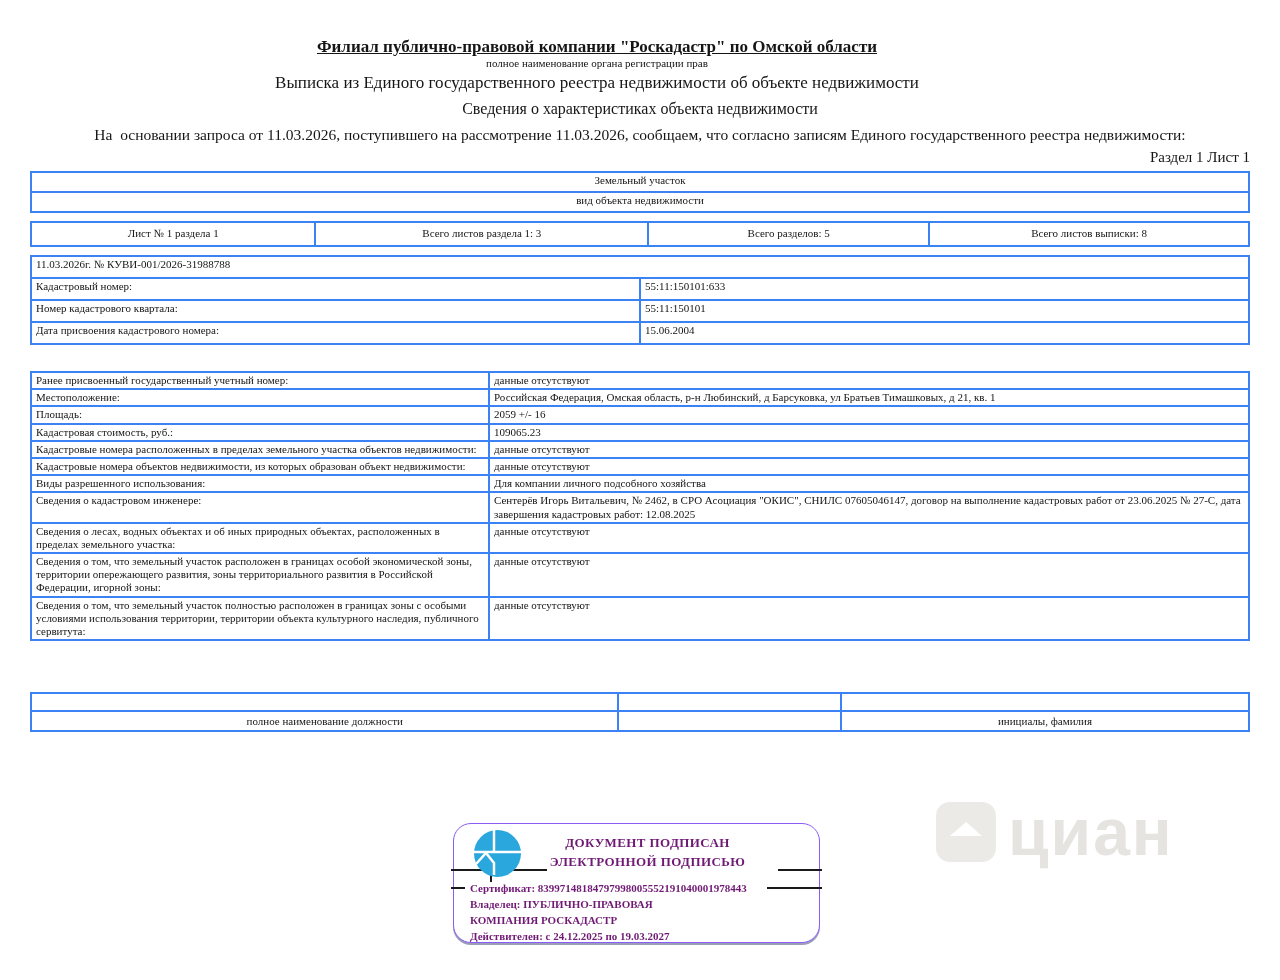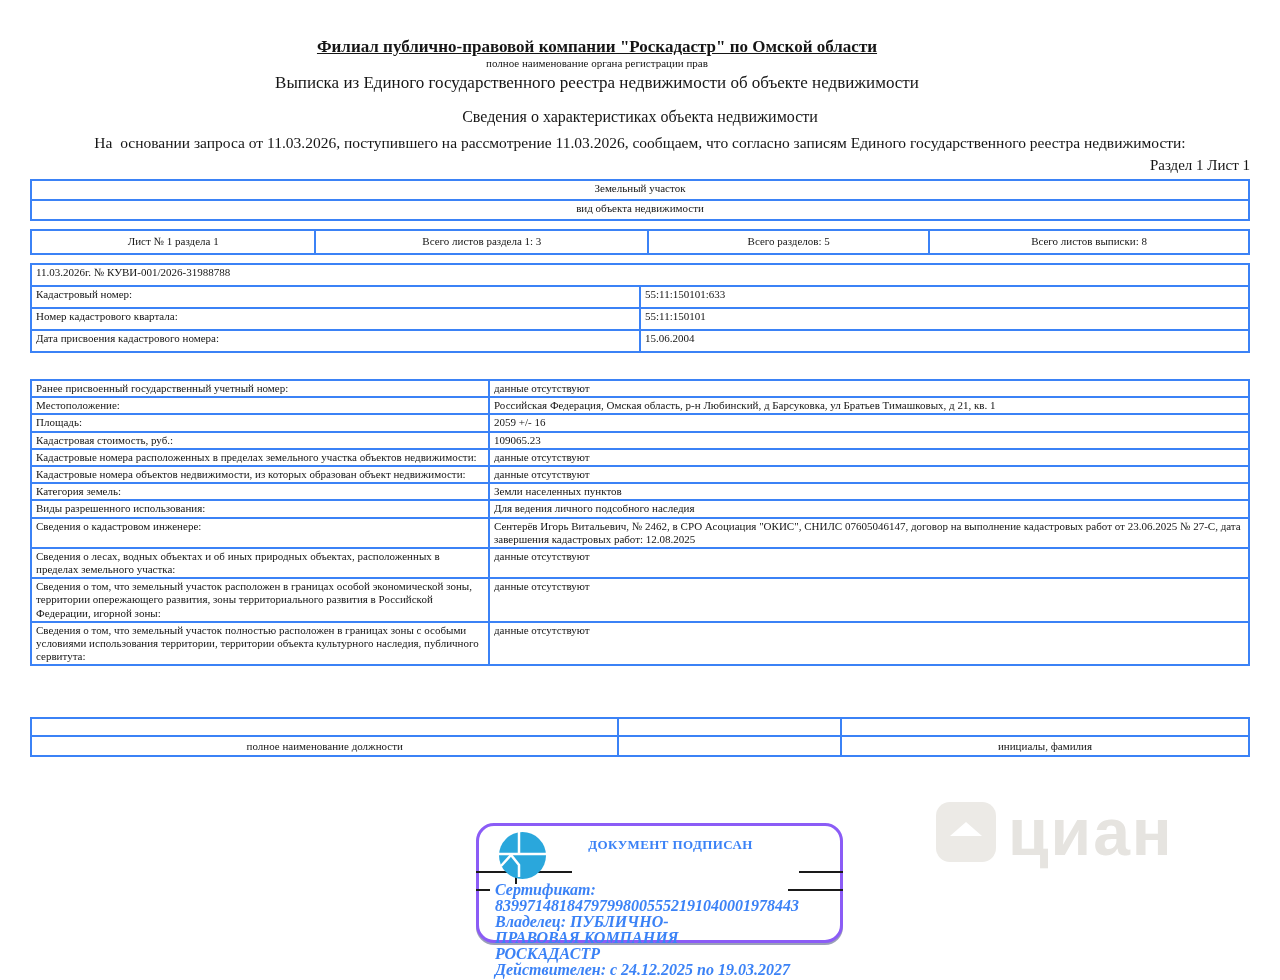--- a/index.html
+++ b/index.html
@@ -6,21 +6,21 @@
   body{width:1280px;height:980px;overflow:hidden;
        font-family:"Liberation Serif","DejaVu Serif",serif;color:#151515;}
   .page{position:relative;width:1280px;height:980px;background:#fff;}
 
   
   .header{padding-top:37px;text-align:center;position:relative;z-index:2;}
   .org-block{margin-right:86px;}
   .org-name{font-size:17px;line-height:19px;font-weight:bold;text-decoration:underline;}
   .org-caption{font-size:11px;line-height:13px;margin-top:1px;}
   .doc-title{font-size:17px;line-height:20px;margin-top:3px;}
-  .section-title{font-size:16px;line-height:18px;margin-top:15px;}
+  .section-title{font-size:16px;line-height:18px;margin-top:7px;}
   .basis{font-size:15.5px;line-height:18px;margin:8px 30px 0 30px;text-align:center;white-space:pre-wrap;}
   .page-label{font-size:15px;line-height:17px;margin:5px 30px 0 0;text-align:right;padding-left:32px;}
 
   
   table{border-collapse:collapse;margin:0 30px;width:1220px;table-layout:fixed;
         position:relative;z-index:2;}
   td{border:2px solid #3b82f6;font-size:11px;line-height:1.2;padding:1px 4px;
      vertical-align:top;word-wrap:break-word;}
   .t-object{margin-top:5px;}
   .t-object td{text-align:center;height:16px;padding:1px 4px;}
@@ -40,27 +40,27 @@
   
   .watermark{position:absolute;left:936px;top:802px;z-index:1;display:flex;align-items:center;
              font-family:Liberation Sans, sans-serif;color:#e6e4e0;}
   .wm-icon{width:60px;height:60px;border-radius:14px;background:#eceae6;position:relative;margin-right:12px;}
   .wm-icon::after{content:"";position:absolute;left:14px;top:20px;width:0;height:0;
                   border-left:16px solid transparent;border-right:16px solid transparent;
                   border-bottom:14px solid #fff;}
   .wm-text{font-size:66px;font-weight:bold;letter-spacing:2px;line-height:60px;}
 
   
-  .stamp{position:absolute;left:476px;top:823px;width:367px;height:120px;box-sizing:border-box;
-         background:#fff;border:3px solid #8b5cf6;border-radius:18px;z-index:3;
-         box-shadow:0 2px 0 rgba(30,42,99,.45);color:#3b82f6;}
+  .stamp{position:absolute;left:453px;top:823px;width:367px;height:120px;box-sizing:border-box;
+         background:#fff;border:1px solid #8b5cf6;border-radius:18px;z-index:3;
+         box-shadow:0 2px 0 rgba(30,42,99,.45);color:#701a75;}
   .stamp-logo{position:absolute;left:20px;top:6px;}
   .stamp-title{padding-top:9px;padding-left:22px;text-align:center;font-size:13px;font-weight:bold;
                line-height:19px;letter-spacing:.4px;}
-  .stamp-info{position:absolute;left:16px;top:56px;font-size:16px;font-weight:bold;line-height:16px;width:335px;font-style:italic;}
+  .stamp-info{position:absolute;left:16px;top:56px;font-size:11px;font-weight:bold;line-height:16px;width:335px;}
   .stamp-owner{display:block;width:245px;}
   
   .seg{position:absolute;background:#1a1a1a;height:2px;}
   .seg-a{left:-3px;top:45px;width:96px;}
   .seg-b{right:-3px;top:45px;width:44px;}
   .seg-c{left:-3px;top:63px;width:14px;}
   .seg-d{right:-3px;top:63px;width:55px;}
   .seg-tick{position:absolute;left:36px;top:45px;width:2px;height:13px;background:#1a1a1a;}
 </style>
 </head>
@@ -146,26 +146,22 @@
     </tr>
     <tr>
       <td class="col-label">Кадастровые номера расположенных в пределах земельного участка объектов недвижимости:</td>
       <td class="col-value">данные отсутствуют</td>
     </tr>
     <tr>
       <td class="col-label">Кадастровые номера объектов недвижимости, из которых образован объект недвижимости:</td>
       <td class="col-value">данные отсутствуют</td>
     </tr>
     <tr>
-      <td class="col-label">Категория земель:</td>
-      <td class="col-value">Земли населенных пунктов</td>
-    </tr>
-    <tr>
       <td class="col-label">Виды разрешенного использования:</td>
-      <td class="col-value">Для ведения личного подсобного наследия</td>
+      <td class="col-value">Для компании личного подсобного хозяйства</td>
     </tr>
     <tr>
       <td class="col-label">Сведения о кадастровом инженере:</td>
       <td class="col-value">Сентерёв Игорь Витальевич, № 2462, в СРО Асоциация "ОКИС", СНИЛС 07605046147, договор на выполнение кадастровых работ от 23.06.2025 № 27-С, дата завершения кадастровых работ: 12.08.2025</td>
     </tr>
     <tr>
       <td class="col-label">Сведения о лесах, водных объектах и об иных природных объектах, расположенных в пределах земельного участка:</td>
       <td class="col-value">данные отсутствуют</td>
     </tr>
     <tr>
@@ -203,20 +199,21 @@
     <span class="stamp-logo">
       <svg width="47" height="47" viewBox="0 0 47 47">
         <circle cx="23.5" cy="23.5" r="23.5" fill="#2aa7dc"></circle>
         <line x1="20" y1="0" x2="20" y2="23" stroke="#fff" stroke-width="2.5"></line>
         <line x1="0" y1="22" x2="47" y2="22" stroke="#fff" stroke-width="2.5"></line>
         <polyline points="2,34 12,23 20,33 20,45" stroke="#fff" stroke-width="2.5" fill="none"></polyline>
       </svg>
     </span>
     <div class="stamp-title">
       <div>ДОКУМЕНТ ПОДПИСАН</div>
+      <div>ЭЛЕКТРОННОЙ ПОДПИСЬЮ</div>
     </div>
     <div class="stamp-info">
       <div>Сертификат: 83997148184797998005552191040001978443</div>
       <span class="stamp-owner">Владелец: ПУБЛИЧНО-ПРАВОВАЯ КОМПАНИЯ РОСКАДАСТР</span>
       <div>Действителен: с 24.12.2025 по 19.03.2027</div>
     </div>
   </div>
 
 </div>
 

